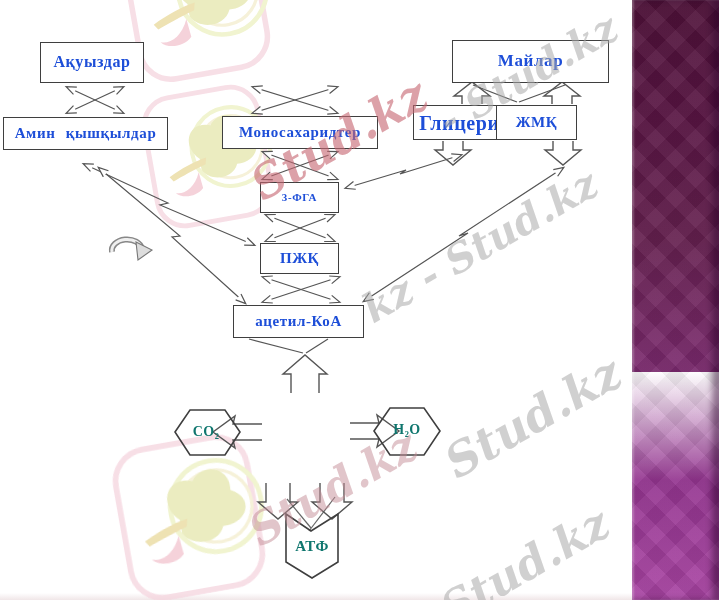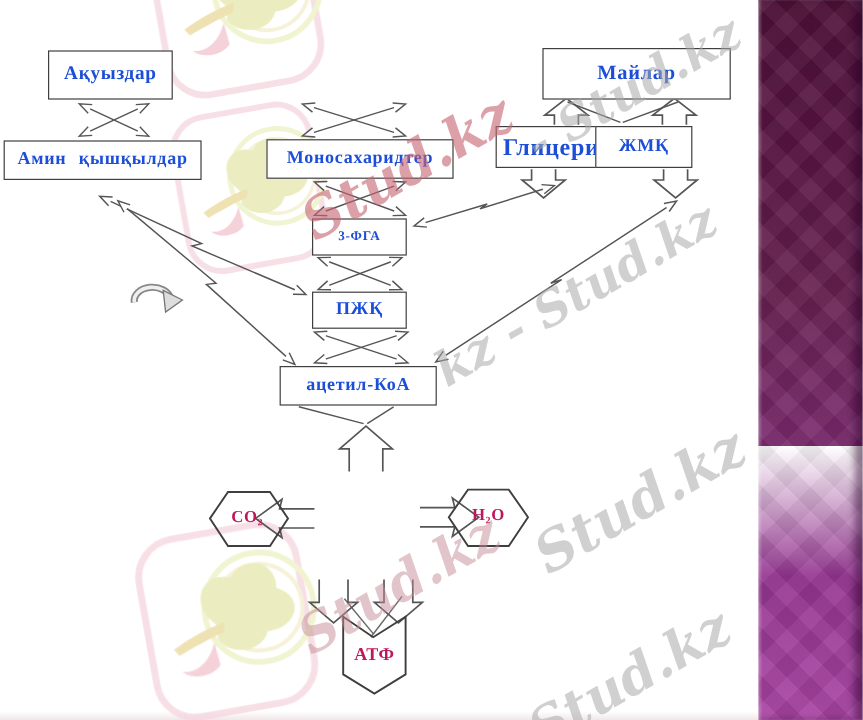--- a/index.html
+++ b/index.html
@@ -20,21 +20,21 @@
     background:linear-gradient(180deg,rgba(235,222,224,0) 0%,rgba(235,222,224,0.75) 100%);}
   
   .node{
     position:absolute;border:1.6px solid #3f3f3f;background:#fff;
     display:flex;align-items:center;justify-content:center;text-align:center;
     color:#1d4ed8;letter-spacing:0.6px;z-index:3;box-sizing:border-box;
   }
   .node span{white-space:pre-line;line-height:1.3;}
   .shape-label{
     position:absolute;display:flex;align-items:center;justify-content:center;
-    text-align:center;color:#be185d;z-index:4;letter-spacing:0.5px;
+    text-align:center;color:#0f766e;z-index:4;letter-spacing:0.5px;
     background:transparent;box-sizing:border-box;white-space:pre-line;line-height:1.3;
   }
   svg.layer{position:absolute;left:0;top:0;z-index:2;}
   svg.logos{position:absolute;left:0;top:0;z-index:1;}
   
   .wm{
     position:absolute;z-index:6;font-weight:bold;font-style:italic;
     font-family:"DejaVu Serif","Liberation Serif",serif;
     transform:rotate(-30deg);transform-origin:center;pointer-events:none;
     white-space:nowrap;

